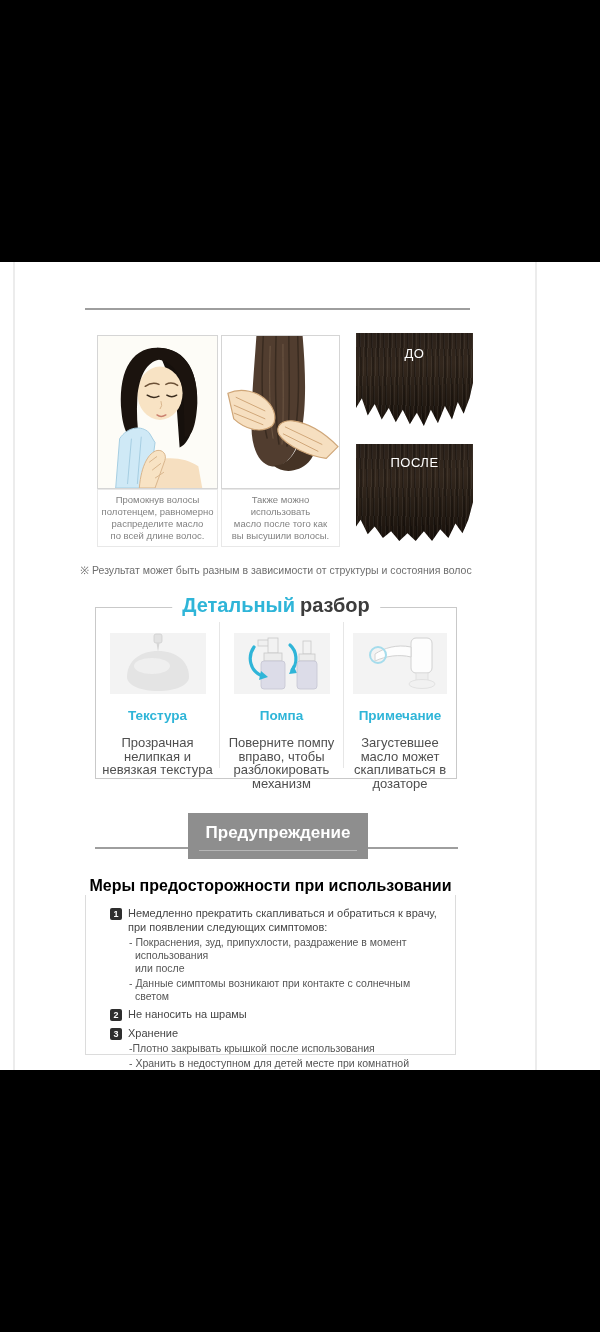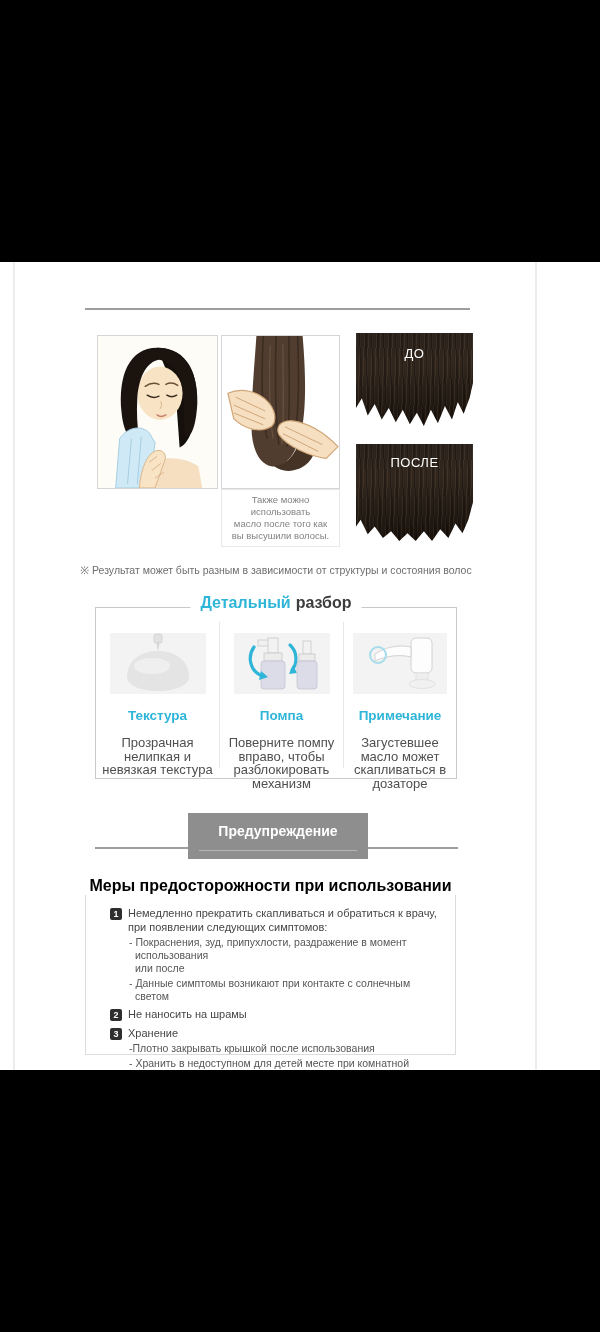--- a/index.html
+++ b/index.html
@@ -14,21 +14,21 @@
   .card-edge.right { left:535px; }
 
   
   .ribbon-line { position:absolute; height:2px; background:#9e9e9e; }
   .ribbon-box { position:absolute; background:#8e8e8e; text-align:center; color:#fff; font-weight:bold; }
   .ribbon-box .inner-line { position:absolute; left:11px; right:11px; bottom:8px; height:1px; background:#b5b5b5; }
   .ribbon-box .lbl { display:block; padding-top:10px; }
   #ribbon1-line { top:46px; left:85px; width:385px; }
   #ribbon1 { top:8px; left:177px; width:202px; height:46px; font-size:18px; }
   #ribbon2-line { top:585px; left:95px; width:363px; }
-  #ribbon2 { top:551px; left:188px; width:180px; height:46px; font-size:14px; }
+  #ribbon2 { top:551px; left:188px; width:180px; height:46px; font-size:17px; }
 
   
   .panel { position:absolute; background:#fdfcf7; border:1px solid #d5d5d5; box-sizing:border-box; overflow:hidden; }
   #panel1 { left:97px; top:73px; width:121px; height:154px; }
   #panel2 { left:221px; top:73px; width:119px; height:154px; }
   .panel svg { display:block; width:100%; height:100%; }
   .caption { position:absolute; background:#fff; border:1px solid #e8e8e8; box-sizing:border-box;
              font-size:9.5px; line-height:12px; color:#828282; text-align:center;
              display:flex; align-items:center; justify-content:center; white-space:pre-line; }
   #caption1 { left:97px; top:227px; width:121px; height:58px; }
@@ -46,21 +46,21 @@
   #photo-after .hair { clip-path:polygon(0% 0%,100% 0%,100% 60%,96% 78%,91% 92%,85% 82%,79% 97%,72% 88%,65% 100%,58% 90%,51% 100%,44% 92%,37% 100%,30% 90%,23% 97%,16% 85%,10% 93%,4% 78%,0% 85%); }
   .photo-label { position:absolute; left:0; width:100%; text-align:center; color:#fff; font-size:13px; letter-spacing:0.5px; z-index:2; }
   #photo-before .photo-label { top:13px; }
   #photo-after .photo-label { top:11px; }
 
   .note { position:absolute; top:301px; left:0; width:552px; text-align:center; font-size:10.5px; color:#6e6e6e; }
 
   
   .detail-box { position:absolute; top:345px; left:95px; width:362px; height:172px; border:1px solid #c9c9c9; box-sizing:border-box; }
   .detail-title { position:absolute; top:-14px; left:50%; transform:translateX(-50%); background:#fff; padding:0 10px;
-                  font-size:16px; font-weight:600; white-space:nowrap; }
+                  font-size:20px; font-weight:600; white-space:nowrap; }
   .detail-title .accent { color:#2fb5d8; }
   .detail-title .rest { color:#3c3c3c; margin-left:5px; }
   .detail-col { position:absolute; top:0; height:100%; text-align:center; }
   #dcol1 { left:0; width:123px; }
   #dcol2 { left:124px; width:123px; }
   #dcol3 { left:248px; width:112px; }
   .detail-divider { position:absolute; top:14px; bottom:10px; width:1px; background:#e6e6e6; }
   #ddiv1 { left:123px; } #ddiv2 { left:247px; }
   .tile { width:96px; height:61px; margin:25px auto 0; background:#f3f3f3; }
   #dcol3 .tile { width:94px; }
@@ -118,20 +118,24 @@
         <path d="M35,0 L82,0 C85,35 86,70 81,96 C76,120 64,134 50,132 C38,130 30,114 30,92 C30,60 33,30 35,0 Z" fill="#513d2f"></path>
         <path d="M42,0 C40,40 40,80 46,104 M55,0 C54,40 54,84 58,110 M68,0 C68,40 70,80 66,112 M77,0 C78,36 79,72 74,100" stroke="#392b20" stroke-width="1.5" fill="none"></path>
         <path d="M49,10 C48,45 48,80 52,104 M62,8 C62,44 63,82 61,110" stroke="#6d5643" stroke-width="1" fill="none"></path>
         <path d="M81,96 C78,118 66,132 52,131 C62,140 78,138 88,128 C96,120 97,106 92,94 Z" fill="#453325"></path>
         <path d="M6,58 C20,52 36,56 46,66 C54,74 56,85 51,91 C40,99 24,95 12,84 Z" fill="#f6dfc0" stroke="#cfa678" stroke-width="1.2"></path>
         <path d="M14,62 l30,14 M12,70 l32,14 M12,78 l30,12" stroke="#cfa678" stroke-width="1" fill="none"></path>
         <path d="M118,112 C104,98 88,88 72,86 C60,85 54,92 58,100 C66,112 90,122 106,124 Z" fill="#f6dfc0" stroke="#cfa678" stroke-width="1.2"></path>
         <path d="M64,92 l38,18 M62,99 l36,18" stroke="#cfa678" stroke-width="1" fill="none"></path>
       </svg>
     </div>
+    <div class="caption" id="caption1">Промокнув волосы
+полотенцем, равномерно
+распределите масло
+по всей длине волос.</div>
     <div class="caption" id="caption2">Также можно использовать
 масло после того как
 вы высушили волосы.</div>
 
     <div class="photo" id="photo-before">
       <div class="hair"></div>
       <div class="photo-label">ДО</div>
     </div>
     <div class="photo" id="photo-after">
       <div class="hair"></div>

